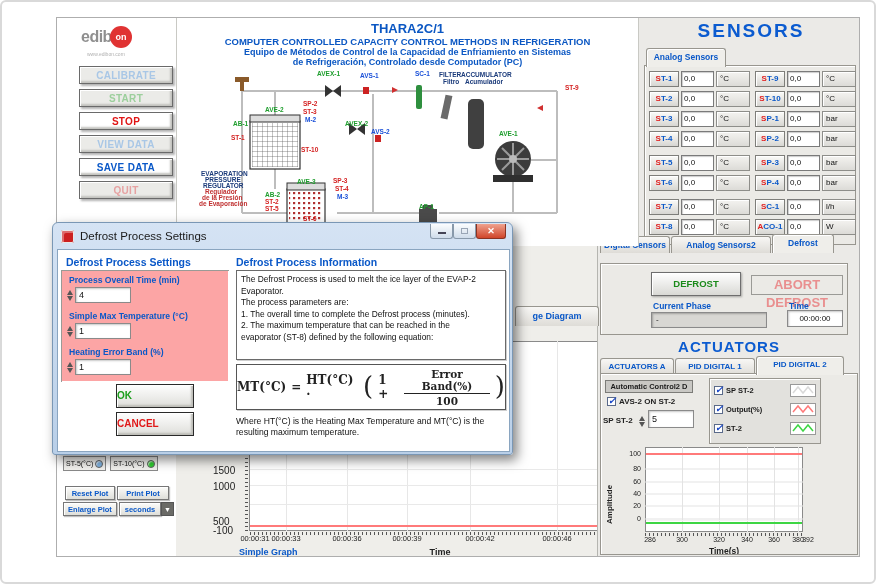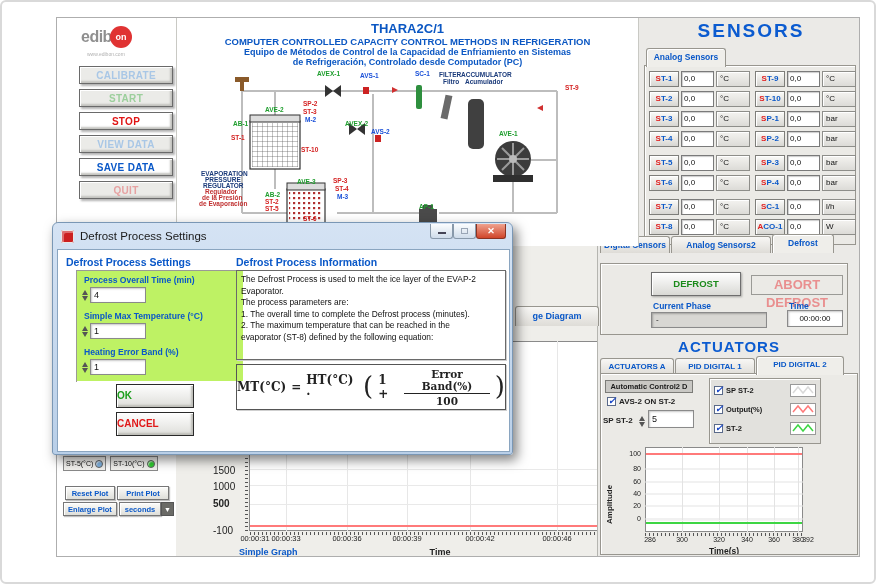--- a/index.html
+++ b/index.html
@@ -134,21 +134,21 @@
               box-shadow:inset 0 0 0 1px #e8e8e8, inset 3px 3px 0 rgba(255,255,255,.35); }
   .dlg-title { font-size:11.5px; color:#1a1a1a; }
   .wbtns { position:absolute; right:6px; top:1px; display:flex; }
   .wbtn { width:23px; height:15px; background:linear-gradient(#fbfdfe,#cfdcea); border:1px solid #8899aa; border-top:none;
           border-radius:0 0 3px 3px; display:flex; align-items:center; justify-content:center; cursor:pointer; }
   .wbtn .minbar { width:8px; height:2px; background:#445; margin-top:4px; }
   .wbtn .maxsq { width:7px; height:6px; border:1px solid #99a5b5; }
   .wbtn.close { width:30px; background:linear-gradient(#efa28e,#d0452a); border-color:#8a3322; color:#fff; font-size:9px; font-weight:bold; }
   .dlg-body { position:absolute; left:4px; top:26px; width:453px; height:203px; background:#fff; border:1px solid #8aa5c0; }
   .dlg-h { position:absolute; font-size:10.5px; font-weight:bold; color:#0a58c8; }
-  .set-panel { position:absolute; left:18px; top:20px; width:168px; height:112px; background:#bef264;
+  .set-panel { position:absolute; left:3px; top:20px; width:168px; height:112px; background:#fca5a5;
                box-shadow:inset 1px 1px 0 #9a9a96, inset -1px -1px 0 #fff; padding:5px 4px; }
   .fld { margin-bottom:8px; }
   .fld-label { font-size:8.6px; font-weight:bold; color:#0a58c8; margin-bottom:2px; padding-left:4px; white-space:nowrap; }
   .fld-ctrl { display:flex; align-items:center; height:16px; }
   .fld-val { width:56px; height:16px; font-size:9px; line-height:14px; padding-left:3px; }
   .ok-btn,.cancel-btn { position:absolute; left:58px; width:78px; height:24px; line-height:22px; font-size:10px;
                         border:1px solid #2a2a2a; background:linear-gradient(#fefefe,#dededa);
                         box-shadow:inset 1px 1px 0 #fff, inset -2px -2px 2px #bdbdb8; text-align:left; font-weight:bold; cursor:pointer; }
   .ok-btn { top:134px; color:#1a9e1a; }
   .cancel-btn { top:162px; color:#e01818; }
@@ -335,21 +335,21 @@
         <i class="gh" style="top: 151px;"></i>
         <i class="gh" style="top: 167px;"></i>
         <i class="gh" style="top: 186px;"></i>
       </div>
     <div class="axis-ticks-y"></div>
     <div class="axis-ticks-x"></div>
     <div class="mline"></div>
     <div class="layer">
         <span class="myt" style="top: 151px;">1500</span>
         <span class="myt" style="top: 167px;">1000</span>
-        <span class="myt" style="top: 184px; font-weight: bold;">500</span>
+        <span class="myt" style="top: 202px;">500</span>
         <span class="myt" style="top: 211px;">-100</span>
       </div>
     <div class="layer">
         <span class="mxt" style="left: 79px;">00:00:31</span>
         <span class="mxt" style="left: 110px;">00:00:33</span>
         <span class="mxt" style="left: 171px;">00:00:36</span>
         <span class="mxt" style="left: 231px;">00:00:39</span>
         <span class="mxt" style="left: 304px;">00:00:42</span>
         <span class="mxt" style="left: 381px;">00:00:46</span>
       </div>
@@ -625,14 +625,15 @@
       <span>=</span>
       <span>HT(°C) ·</span>
       <span class="paren">(</span>
       <span>1 +</span>
       <span class="frac">
         <span class="num">Error Band(%)</span>
         <span class="den">100</span>
       </span>
       <span class="paren">)</span>
     </div>
+    <div class="dlg-note">Where HT(°C) is the Heating Max Temperature and MT(°C) is the resulting maximum temperature.</div>
   </div>
 </div>
 
 </body></html>

